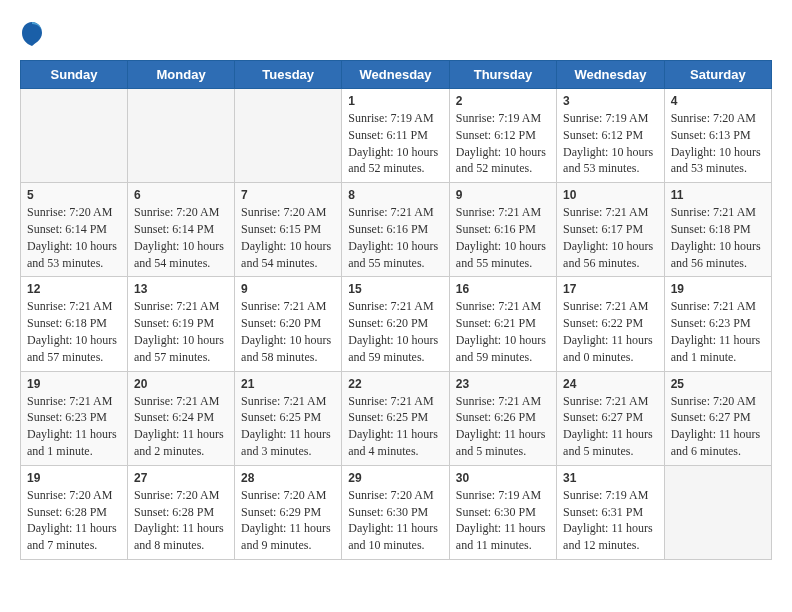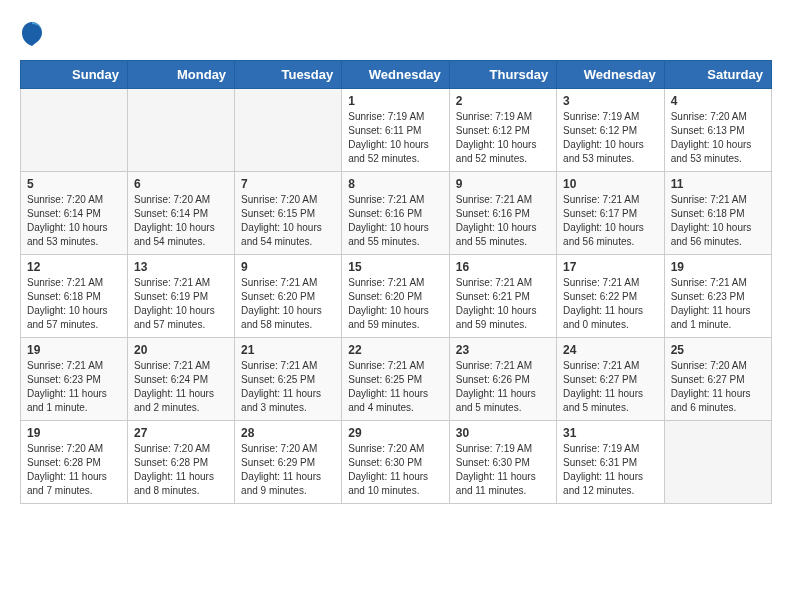--- a/index.html
+++ b/index.html
@@ -47,21 +47,21 @@
       color: #555;
     }
     .calendar {
       width: 100%;
       border-collapse: collapse;
       border: 1px solid #ccc;
     }
     .calendar th {
       background-color: #2e6db4;
       color: white;
-      text-align: right;
+      text-align: center;
       padding: 6px 8px;
       font-size: 13px;
       border: 1px solid #2060a0;
     }
     .calendar td {
       border: 1px solid #ccc;
       vertical-align: top;
       padding: 5px 6px;
       width: 108px;
       min-height: 80px;
@@ -72,23 +72,24 @@
     .calendar tr:nth-child(even) td {
       background: #f9f9f9;
     }
     .day-number {
       font-weight: bold;
       font-size: 12px;
       display: block;
       margin-bottom: 2px;
     }
     .day-info {
-      font-size: 10px;
+      font-size: 12px;
       color: #333;
       line-height: 1.4;
+      font-family: Liberation Serif, serif;
     }
     .empty-cell {
       background: #f5f5f5 !important;
     }
   </style>
 </head>
 <body>
 
 <div class="header">
   <div class="logo">

